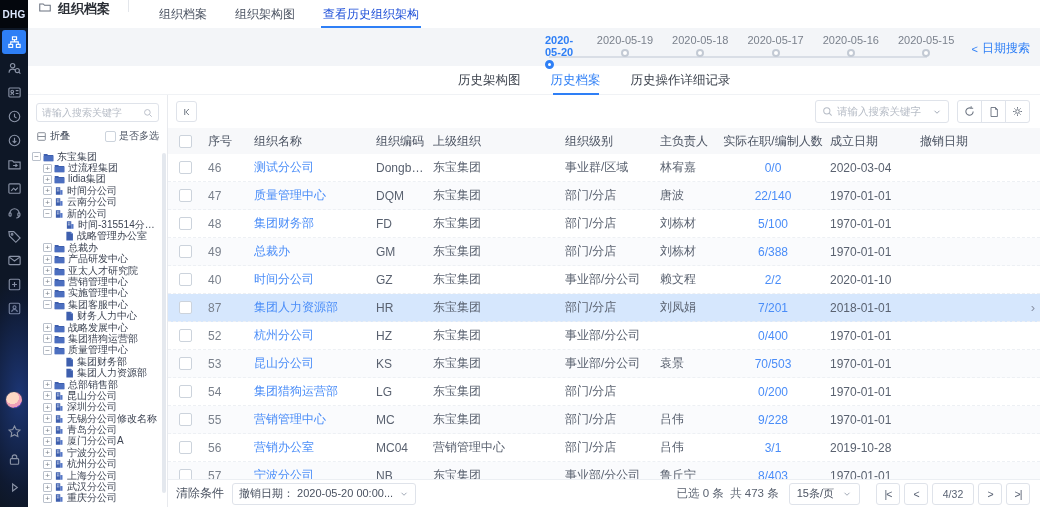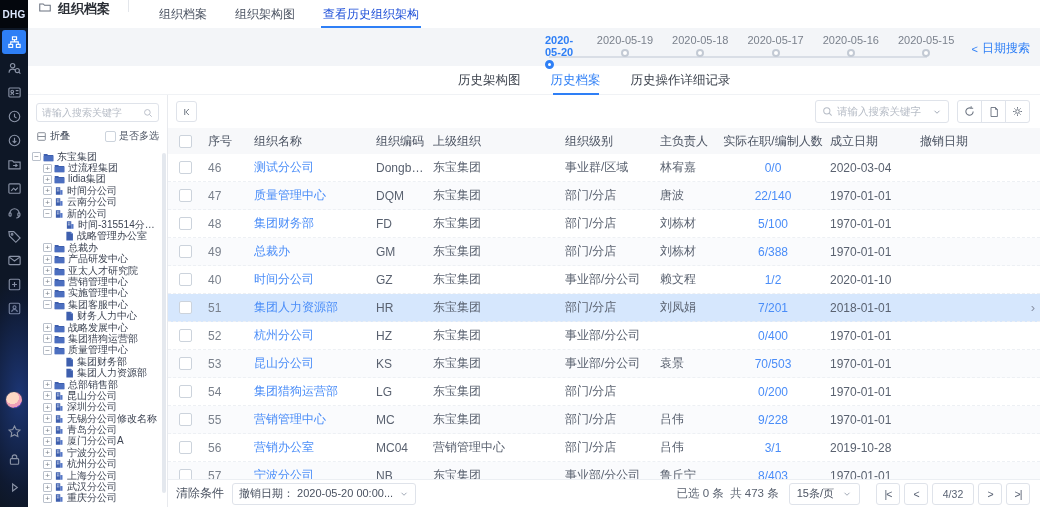--- a/index.html
+++ b/index.html
@@ -806,29 +806,29 @@
             <div class="grid-row">
               <div class="cell c0">
                 <span class="cb"></span>
               </div>
               <div class="cell c1">40</div>
               <div class="cell c2"><span class="link">时间分公司</span></div>
               <div class="cell c3">GZ</div>
               <div class="cell c4">东宝集团</div>
               <div class="cell c5">事业部/分公司</div>
               <div class="cell c6">赖文程</div>
-              <div class="cell c7"><span class="link">1/2</span></div>
+              <div class="cell c7"><span class="link">2/2</span></div>
               <div class="cell c8">2020-01-10</div>
               <div class="cell c9"></div>
             </div>
             <div class="grid-row selected">
               <div class="cell c0">
                 <span class="cb"></span>
               </div>
-              <div class="cell c1">51</div>
+              <div class="cell c1">87</div>
               <div class="cell c2"><span class="link">集团人力资源部</span></div>
               <div class="cell c3">HR</div>
               <div class="cell c4">东宝集团</div>
               <div class="cell c5">部门/分店</div>
               <div class="cell c6">刘凤娟</div>
               <div class="cell c7"><span class="link">7/201</span></div>
               <div class="cell c8">2018-01-01</div>
               <div class="cell c9"></div>
               <span class="row-chevron">›</span>
             </div>

